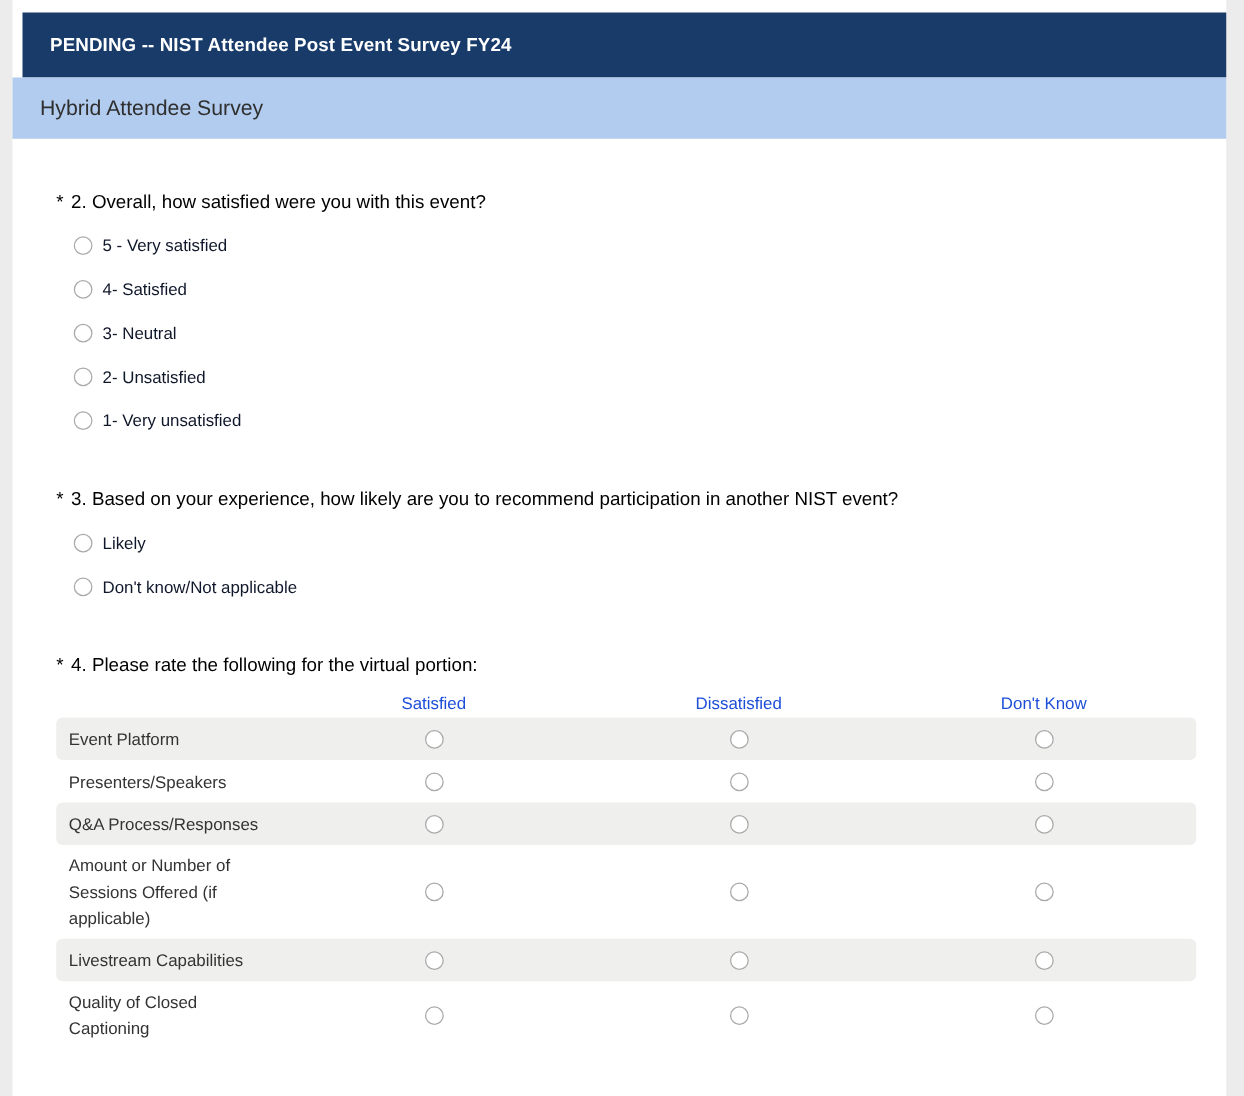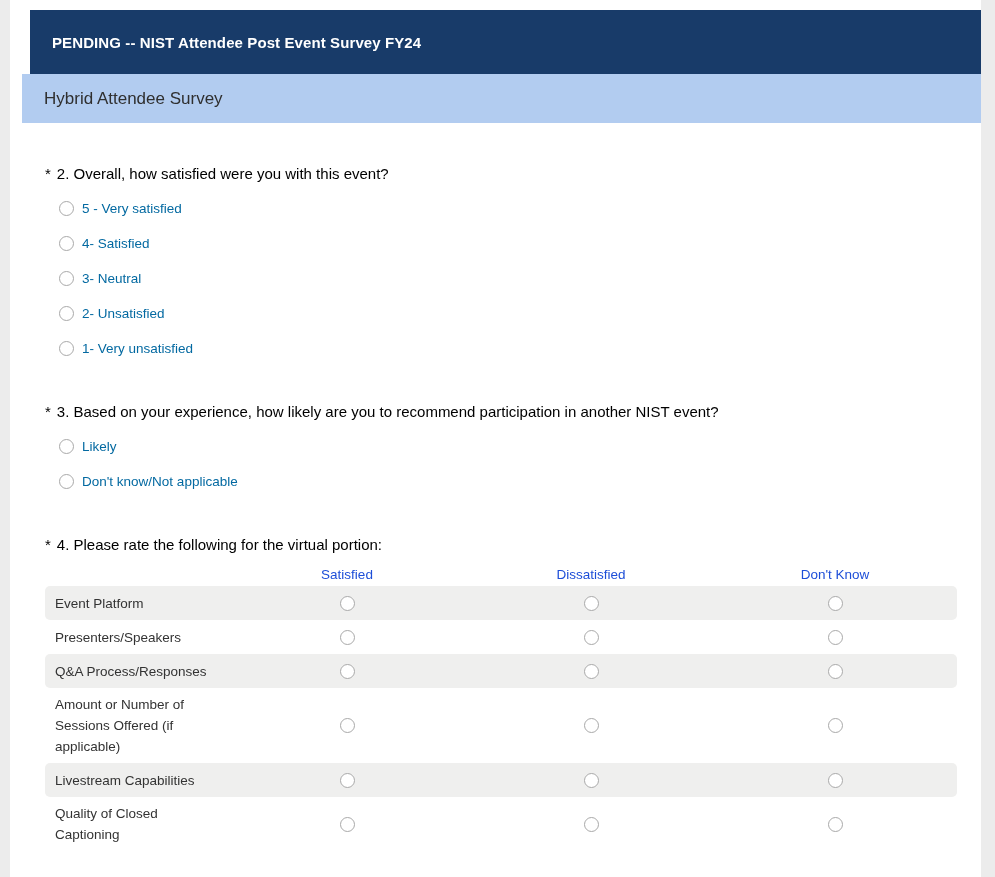--- a/index.html
+++ b/index.html
@@ -13,31 +13,30 @@
   .page {
     position: relative;
     margin-left: 10px;
     width: 971px;
     min-height: 877px;
     background: #ffffff;
     padding-top: 10px;
   }
   
   .banner {
-    margin-left: 20px;
-    height: 64px;
+    margin-left: 8px;
+    height: 52px;
     background: #183b69;
     color: #ffffff;
     display: flex; align-items: center;
     padding-left: 22px;
     font-size: 15px; font-weight: bold;
     letter-spacing: 0.1px;
   }
   .subbar {
-    margin-left: 12px;
     height: 49px;
     background: #b2ccf0;
     color: #2f2f2f;
     display: flex; align-items: center;
     padding-left: 22px;
     font-size: 17px;
   }
   
   .content { padding: 41px 24px 20px 35px; }
   .question + .question { margin-top: 36px; }
@@ -56,21 +55,21 @@
   }
   .radio {
     display: inline-block;
     width: 15px; height: 15px;
     border: 1.5px solid #a9a9a9;
     border-radius: 50%;
     background: #ffffff;
     flex-shrink: 0;
   }
   .option .radio { margin-right: 8px; }
-  .option-label { font-size: 13.5px; color: #0369a1; }
+  .option-label { font-size: 13.5px; color: #0f172a; }
   
   .matrix { margin-top: 10px; }
   .matrix-header {
     display: grid;
     grid-template-columns: 180px 244px 244px 244px;
     align-items: center;
     height: 20px;
     margin-bottom: 2px;
   }
   .matrix-hcell {

